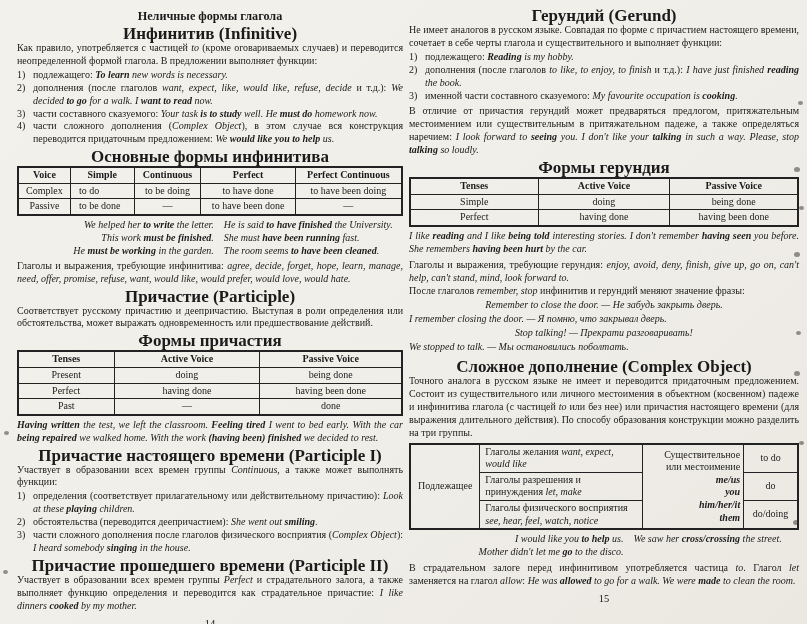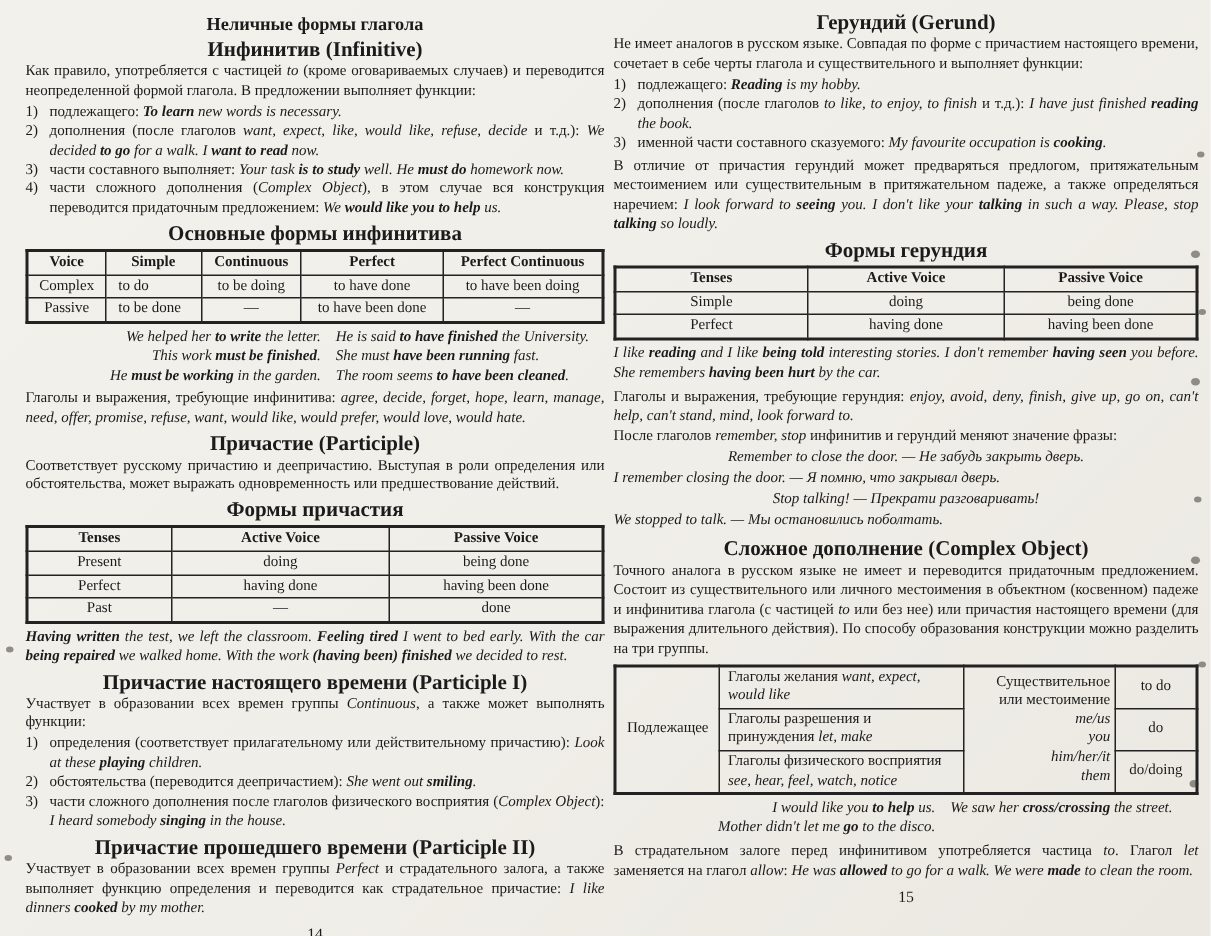--- a/index.html
+++ b/index.html
@@ -8,42 +8,42 @@
     width:807px; height:624px; overflow:hidden; position:relative;
     background: linear-gradient(135deg,#f3f1eb 0%, #f0eee8 55%, #eae8e1 100%);
     font-family:"Liberation Serif","DejaVu Serif",serif;
     color:#1b1b1b;
   }
   .page { position:absolute; top:7px; font-size:10px; line-height:12.9px; text-align:justify; }
   .page-left  { left:17px;  width:386px; }
   .page-right { left:409px; width:390px; }
 
   .doc-title { font-size:12.2px; font-weight:bold; text-align:center; margin:2px 0 3px; line-height:14px; }
-  .sec-h     { font-size:14px; font-weight:bold; text-align:center; margin:4px 0 2px; line-height:13px; }
+  .sec-h     { font-size:17px; font-weight:bold; text-align:center; margin:4px 0 2px; line-height:13px; }
 
   .par { margin:1px 0; }
   .li  { display:flex; margin:0; }
   .li .num  { flex:0 0 16px; }
   .li .body { flex:1; text-align:justify; }
 
   table.gtable { border-collapse:collapse; width:100%; margin:3px 0 3px; font-size:10px;
                  border:2px solid #222; background:transparent; }
   .gtable td, .gtable th { border:1px solid #222; padding:1px 3px; text-align:center;
                            line-height:12.6px; font-weight:normal; }
   .gtable th { font-weight:bold; }
   .tbl-inf td.a2 { text-align:left; padding-left:8px; }
 
   .ex2 { display:flex; gap:10px; margin:2px 0; }
   .ex2 .c1 { flex:0 0 51%; text-align:right; }
   .ex2 .c2 { flex:1; text-align:left; }
 
   .co td { vertical-align:middle; }
   .co td.cl { text-align:left; padding-left:5px; padding-right:3px; }
   .co .obj div { text-align:right; }
-  .it { font-style:italic; }
+  .it { font-style:italic;font-weight:bold; }
 
   .pgnum { text-align:center; margin-top:5px; font-size:10.5px; }
   .sg-i  { font-style:italic; }
   .sg-bi { font-weight:bold; font-style:italic; }
 
   .speck { position:absolute; background:rgba(48,44,38,.5); border-radius:50%; }
 </style>
 </head>
 <body>
 
@@ -56,21 +56,21 @@
   <div class="li">
     <span class="num">1)</span>
     <span class="body"><span>подлежащего: </span><span class="sg-bi">To learn</span><span class="sg-i"> new words is necessary.</span></span>
   </div>
   <div class="li">
     <span class="num">2)</span>
     <span class="body"><span>дополнения (после глаголов </span><span class="sg-i">want, expect, like, would like, refuse, decide</span><span> и т.д.): </span><span class="sg-i">We decided </span><span class="sg-bi">to go</span><span class="sg-i"> for a walk. I </span><span class="sg-bi">want to read</span><span class="sg-i"> now.</span></span>
   </div>
   <div class="li">
     <span class="num">3)</span>
-    <span class="body"><span>части составного выполняет: </span><span class="sg-i">Your task </span><span class="sg-bi">is to study</span><span class="sg-i"> well. He </span><span class="sg-bi">must do</span><span class="sg-i"> homework now.</span></span>
+    <span class="body"><span>части составного сказуемого: </span><span class="sg-i">Your task </span><span class="sg-bi">is to study</span><span class="sg-i"> well. He </span><span class="sg-bi">must do</span><span class="sg-i"> homework now.</span></span>
   </div>
   <div class="li">
     <span class="num">4)</span>
     <span class="body"><span>части сложного дополнения (</span><span class="sg-i">Complex Object</span><span>), в этом случае вся конструкция переводится придаточным предложением: </span><span class="sg-i">We </span><span class="sg-bi">would like you to help</span><span class="sg-i"> us.</span></span>
   </div>
 
   <div class="sec-h">Основные формы инфинитива</div>
   <table class="gtable tbl-inf">
     <tbody>
         <tr>

